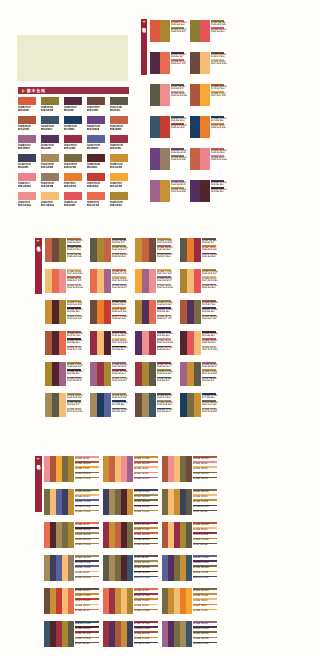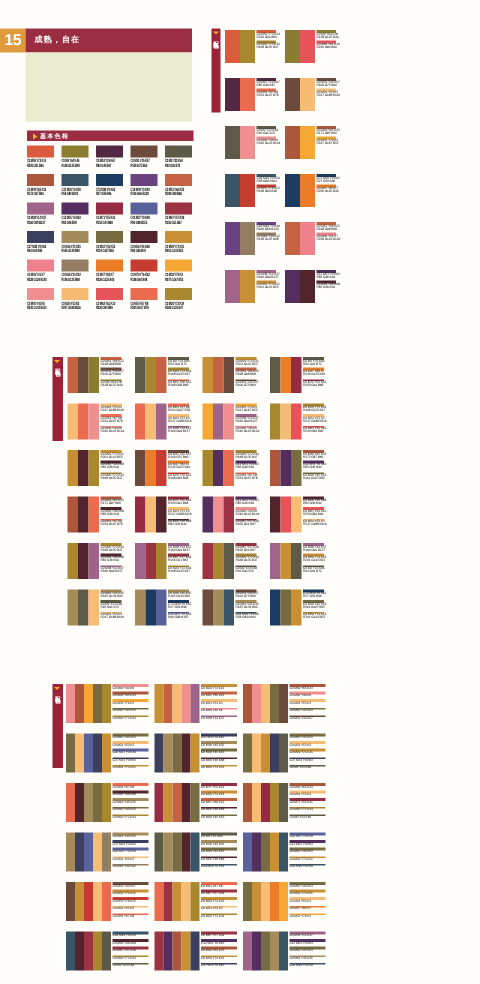--- a/index.html
+++ b/index.html
@@ -40,26 +40,20 @@
   .clabels{display:flex;flex-direction:column;margin-left:1px;align-self:flex-start;}
   .clab{display:block;}
   .cbar{width:100%;}
   .ctxt{font-size:2.2px;line-height:2.1px;color:#141414;white-space:nowrap;letter-spacing:-0.08px;}
 </style>
 </head>
 <body>
 
 <div class="page">
 
-  <div class="hdr">
-    <div class="hdr-num">15</div>
-    <div class="hdr-bar">
-      <div class="hdr-title">成熟，自在</div>
-    </div>
-  </div>
   <div class="cream"></div>
 
   <div id="dyn">
       <div class="grid">
         <div class="gcell" style="left: 0px; top: 0px;">
           <div class="gchip" style="background: rgb(220, 91, 60);"></div>
           <div class="gtxt l1">C0 M59 Y73 K14</div>
           <div class="gtxt">R220 G91 B60</div>
         </div>
         <div class="gcell" style="left: 23px; top: 0px;">

